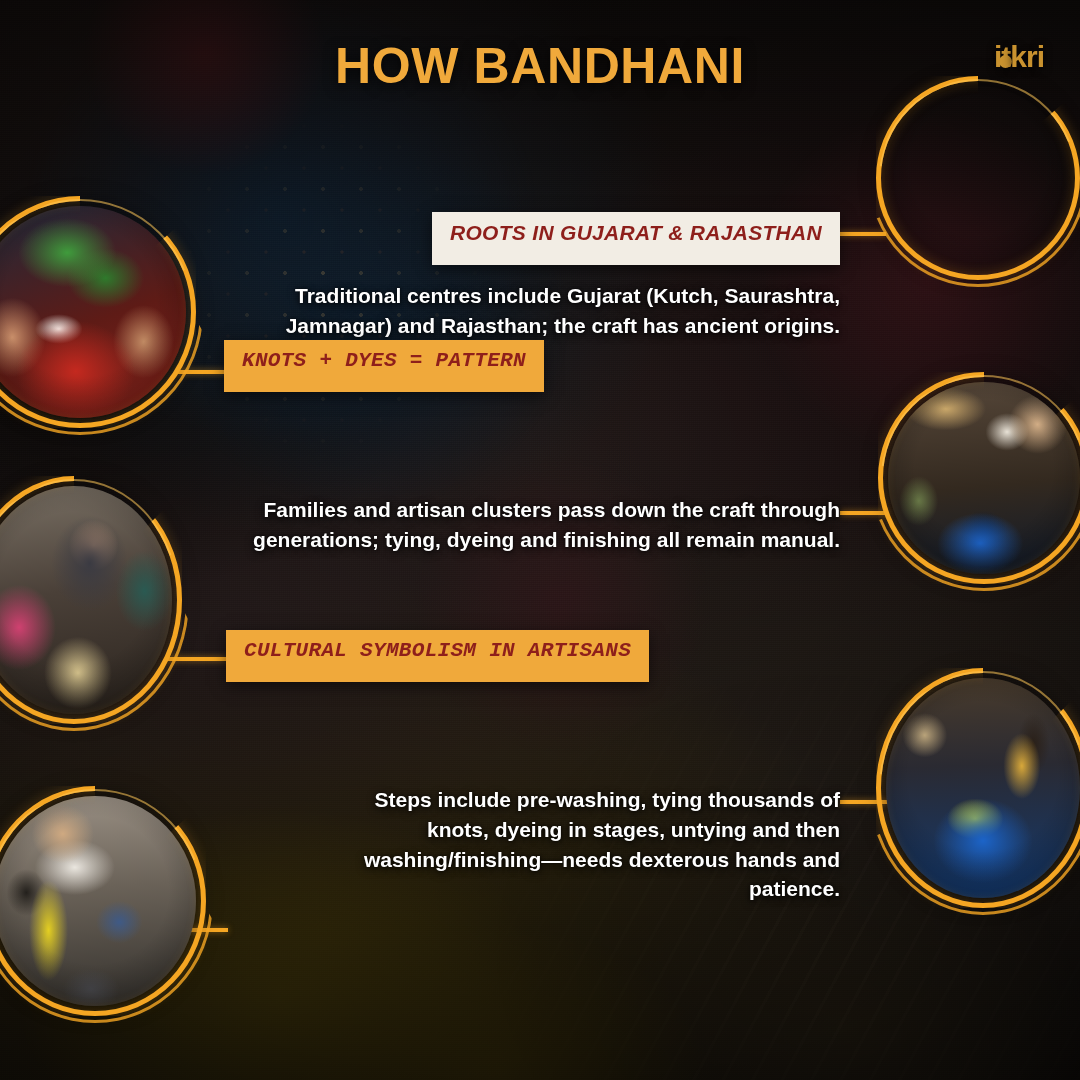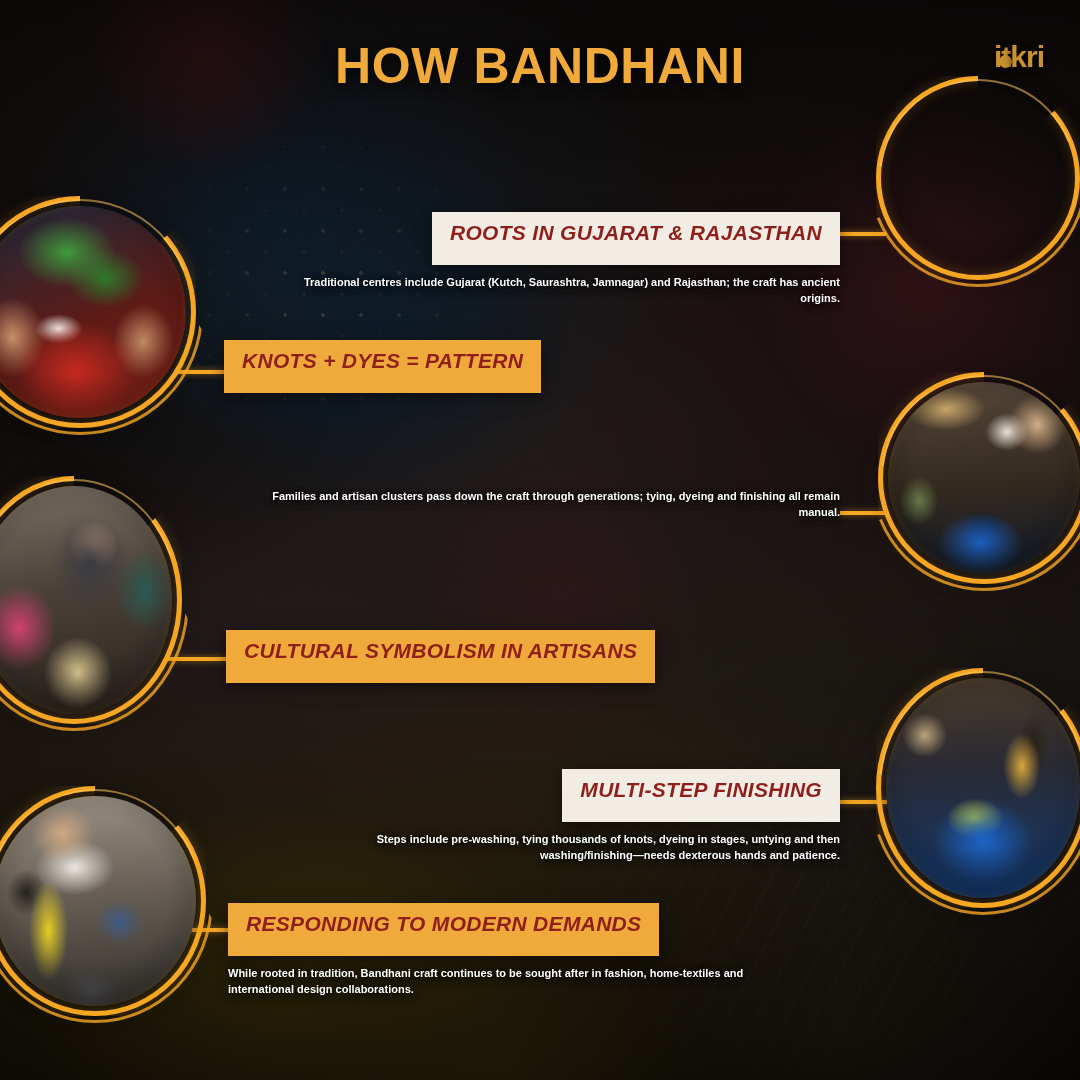--- a/index.html
+++ b/index.html
@@ -230,25 +230,25 @@
   .tag {
     display:inline-block;
     padding:9px 18px 20px;
     font-size:21px; font-weight:900; font-style:italic;
     letter-spacing:.3px;
     color:#8E1F1B;
     white-space:nowrap;
     box-shadow:0 4px 14px rgba(0,0,0,.5);
   }
   .tag.cream { background:#F2EDE4; }
-  .tag.amber { background:#F0A93B; }
+  .tag.amber { background:#F0A93B;font-family:Liberation Mono, monospace; }
 
   .body {
-    margin-top:10px;
-    font-size:11px; line-height:1.42;
+    margin-top:16px;
+    font-size:21px; line-height:1.42;
     font-weight:700; color:#FFFFFF;
     text-shadow:0 2px 8px rgba(0,0,0,.85), 0 0 3px rgba(0,0,0,.7);
   }
   .ta-r { text-align:right; }
   .ta-l { text-align:left; }
 </style>
 </head>
 <body>
 
 <div id="poster">
@@ -354,26 +354,17 @@
     <div class="body ta-r">Families and artisan clusters pass down the craft through generations; tying, dyeing and finishing all remain manual.</div>
   </div>
 
   <div class="row" style="left:226px; top:630px; width:560px;">
     <div class="ta-l">
       <span class="tag amber">CULTURAL SYMBOLISM IN ARTISANS</span>
     </div>
   </div>
 
   <div class="row" style="left:320px; top:769px; width:520px;">
-    <div class="ta-r" style="text-align:right;">
-      <span class="tag cream">MULTI-STEP FINISHING</span>
-    </div>
     <div class="body ta-r">Steps include pre-washing, tying thousands of knots, dyeing in stages, untying and then washing/finishing—needs dexterous hands and patience.</div>
   </div>
 
-  <div class="row" style="left:228px; top:903px; width:560px;">
-    <div class="ta-l">
-      <span class="tag amber">RESPONDING TO MODERN DEMANDS</span>
-    </div>
-    <div class="body ta-l">While rooted in tradition, Bandhani craft continues to be sought after in fashion, home-textiles and international design collaborations.</div>
-  </div>
 
 </div>
 
 </body></html>

